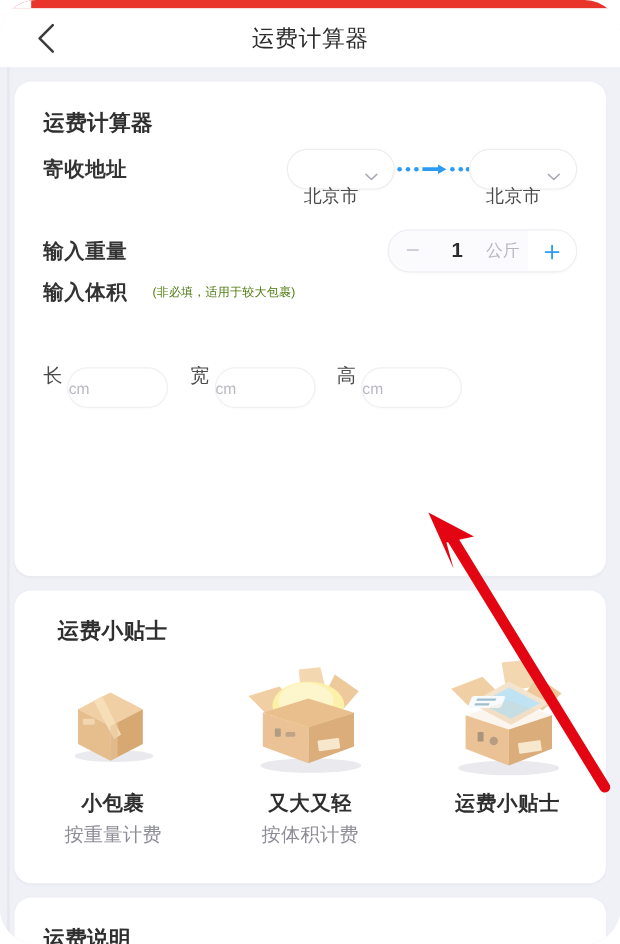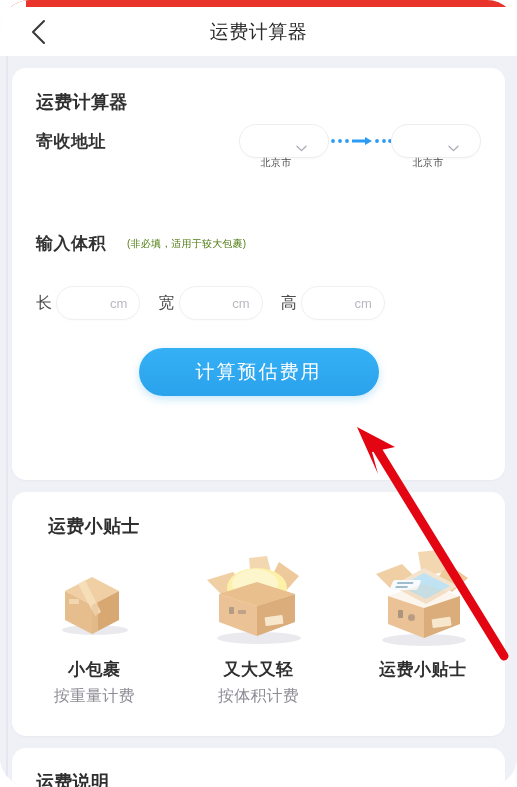--- a/index.html
+++ b/index.html
@@ -91,21 +91,21 @@
   }
   .city-pill {
     width: 90px; height: 34px;
     border: 1px solid #ededf2;
     border-radius: 17px;
     background: #fff;
     display: flex; align-items: center; justify-content: center;
     gap: 5px;
     box-shadow: 0 1px 2px rgba(0,0,0,0.03);
   }
-  .city-pill .city-text { font-size: 10px; color: #4a4a4a; letter-spacing: .3px; margin-top: 44px; }
+  .city-pill .city-text { font-size: 15px; color: #4a4a4a; letter-spacing: .3px; margin-top: 44px; }
   .chev-down { width: 11px; height: 7px; }
   .arrow-link {
     width: 62px; height: 20px;
     display: flex; align-items: center; justify-content: center;
   }
 
   
   #row-weight { top: 123px; }
   .stepper {
     margin-left: auto;
@@ -143,24 +143,25 @@
   
   #row-dims { top: 218px; padding: 0 24px; }
   .dim-group { display: flex; align-items: center; }
   .dim-group + .dim-group { margin-left: 18px; }
   .dim-label { font-size: 16px; color: #4b4b4b; margin-right: 4px; letter-spacing: .3px; }
   .dim-input {
     width: 84px; height: 34px;
     border: 1px solid #f0f0f4;
     border-radius: 17px;
     background: #fff;
-    display: flex; align-items: center; justify-content: flex-end;
+    display: flex; align-items: center; justify-content: flex-start;
     padding-right: 12px;
     font-size: 13px; color: #b9b9c2;
     box-shadow: 0 1px 2px rgba(0,0,0,0.02);
+    margin-top: 20px;
   }
 
   
   #row-submit { top: 280px; justify-content: center; }
   .btn-submit {
     width: 240px; height: 48px;
     border-radius: 24px;
     background: #31a9f0;
     background: linear-gradient(180deg,#35b0f5 0%,#2aa2ec 100%);
     color: #fff; font-size: 19px; letter-spacing: 2px;
@@ -254,20 +255,29 @@
             <span class="city-text">北京市</span>
             <span class="chev-down">
               <svg width="11" height="7" viewBox="0 0 11 7">
                 <polyline points="1,1.3 5.5,5.6 10,1.3" fill="none" stroke="#aaaab4" stroke-width="1.3" stroke-linecap="round" stroke-linejoin="round"></polyline>
               </svg>
             </span>
           </div>
         </div>
       </div>
 
+      <div class="row" id="row-weight">
+        <div class="row-label">输入重量</div>
+        <div class="stepper">
+          <div class="step-minus">−</div>
+          <div class="step-val">1</div>
+          <div class="step-unit">公斤</div>
+          <div class="step-plus">＋</div>
+        </div>
+      </div>
 
       <div class="row" id="row-volume">
         <div class="row-label">输入体积</div>
         <div class="row-label-sub">(非必填，适用于较大包裹)</div>
       </div>
 
       <div class="row" id="row-dims">
         <div class="dim-group">
           <span class="dim-label">长</span>
           <div class="dim-input">
@@ -281,23 +291,20 @@
           </div>
         </div>
         <div class="dim-group">
           <span class="dim-label">高</span>
           <div class="dim-input">
             <span>cm</span>
           </div>
         </div>
       </div>
 
-      <div class="row" id="row-submit">
-        <button class="btn-submit">计算预估费用</button>
-      </div>
     </div>
 
     <div class="card" id="card-tips">
       <div class="card-title">运费小贴士</div>
       <div class="tips-grid">
 
         <div class="tip">
           <div class="tip-art">
             <svg width="130" height="110" viewBox="0 0 130 110">
               <ellipse cx="66" cy="86" rx="33" ry="5" fill="#e9e9ee"></ellipse>

